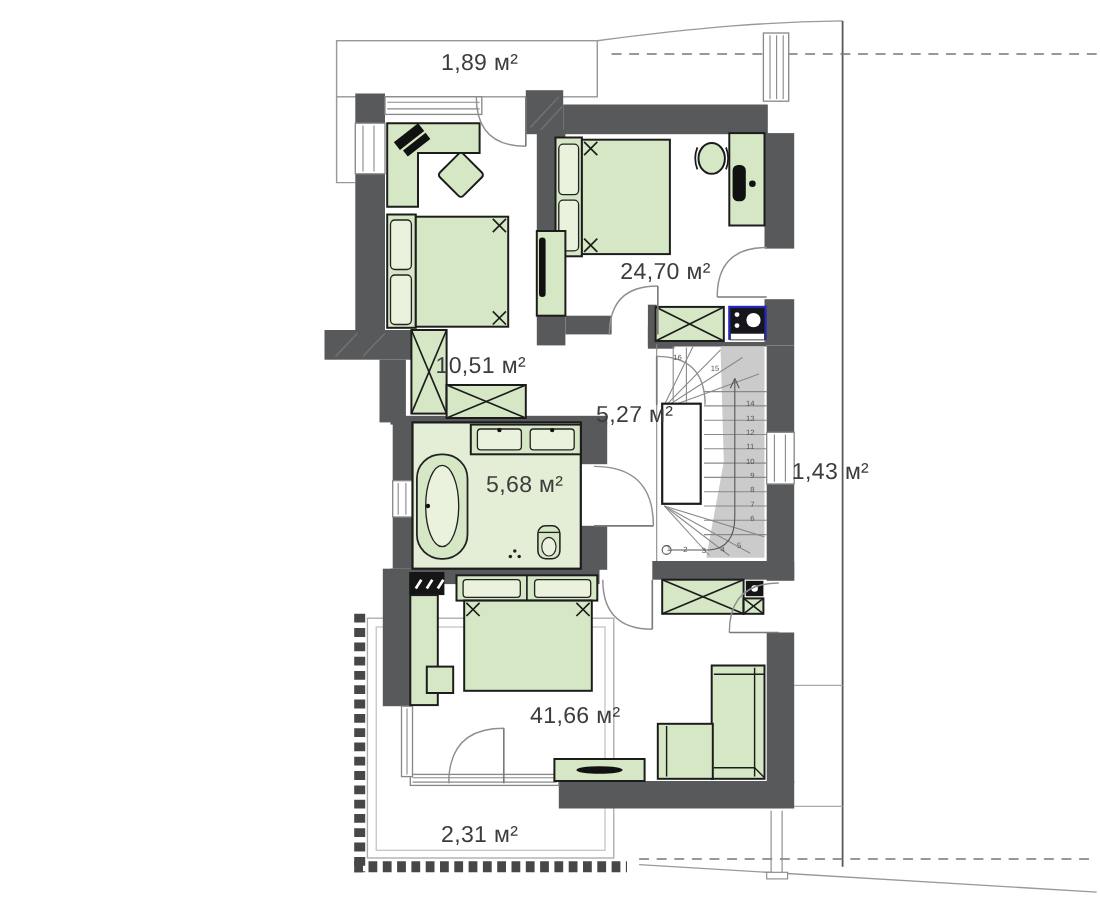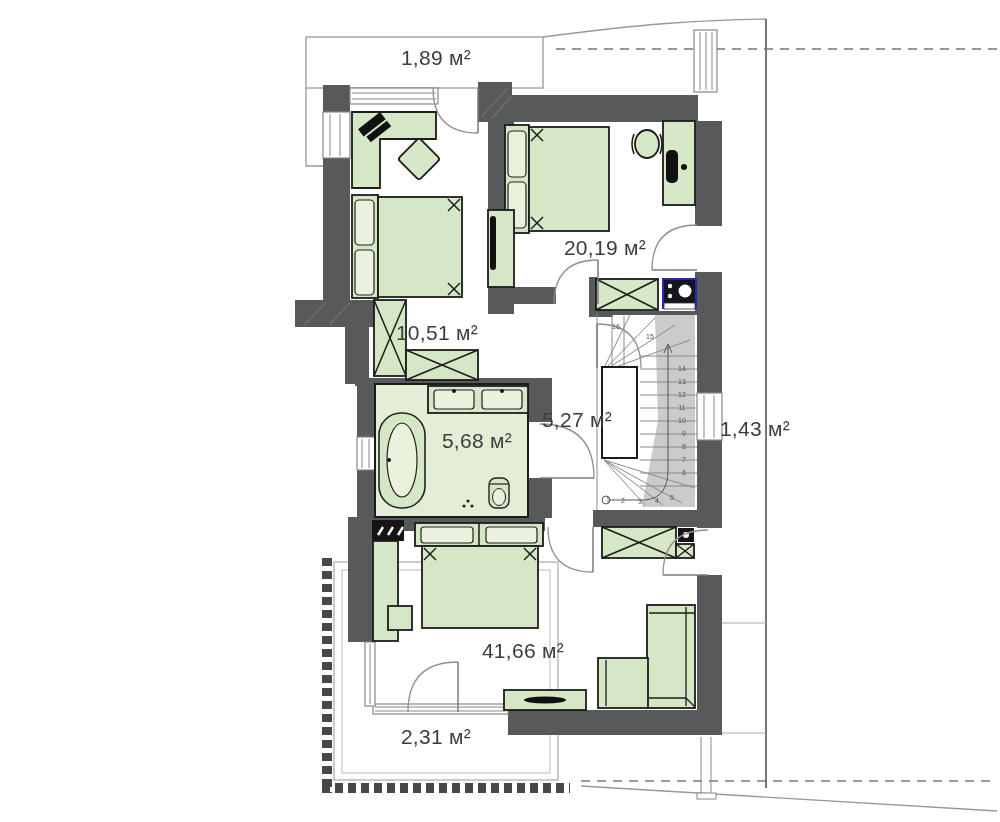--- a/index.html
+++ b/index.html
@@ -273,27 +273,27 @@
     <path class="arc" d="M548,527 Q548,572 593,572"></path>  
         <line class="leaf" x1="593" y1="527" x2="593" y2="572"></line>
     <path class="arc" d="M408,712 Q408,662 458,662"></path>  
         <line class="leaf" x1="458" y1="712" x2="458" y2="662"></line>
     <path class="arc" d="M597,324 Q641,324 641,368"></path>  
         <line class="leaf" x1="597" y1="368" x2="597" y2="324"></line>
   </g>
 </svg>
 
   <div class="lbl" style="left:436px;top:58px">1,89 м²</div>
-  <div class="lbl" style="left:605px;top:248px">20,19 м²</div>
+  <div class="lbl" style="left:605px;top:248px">24,70 м²</div>
   <div class="lbl" style="left:437px;top:333px">10,51 м²</div>
-  <div class="lbl" style="left:577px;top:420px">5,27 м²</div>
+  <div class="lbl" style="left:577px;top:378px">5,27 м²</div>
   <div class="lbl" style="left:477px;top:441px">5,68 м²</div>
   <div class="lbl" style="left:755px;top:429px">1,43 м²</div>
   <div class="lbl" style="left:523px;top:651px">41,66 м²</div>
-  <div class="lbl" style="left:436px;top:737px">2,31 м²</div>
+  <div class="lbl" style="left:436px;top:759px">2,31 м²</div>
 
   <span class="step" style="left:608px;top:499px">1</span>
   <span class="step" style="left:623px;top:500px">2</span>
   <span class="step" style="left:640px;top:501px">3</span>
   <span class="step" style="left:657px;top:500px">4</span>
   <span class="step" style="left:672px;top:497px">5</span>
   <span class="step" style="left:684px;top:472px">6</span>
   <span class="step" style="left:684px;top:459px">7</span>
   <span class="step" style="left:684px;top:446px">8</span>
   <span class="step" style="left:684px;top:433px">9</span>

